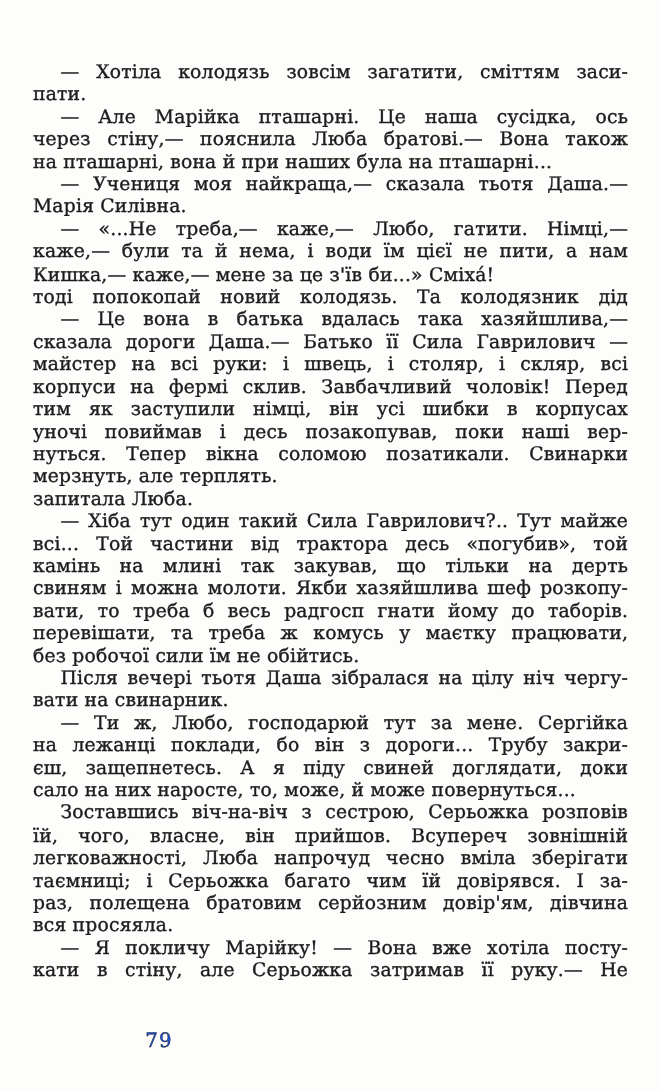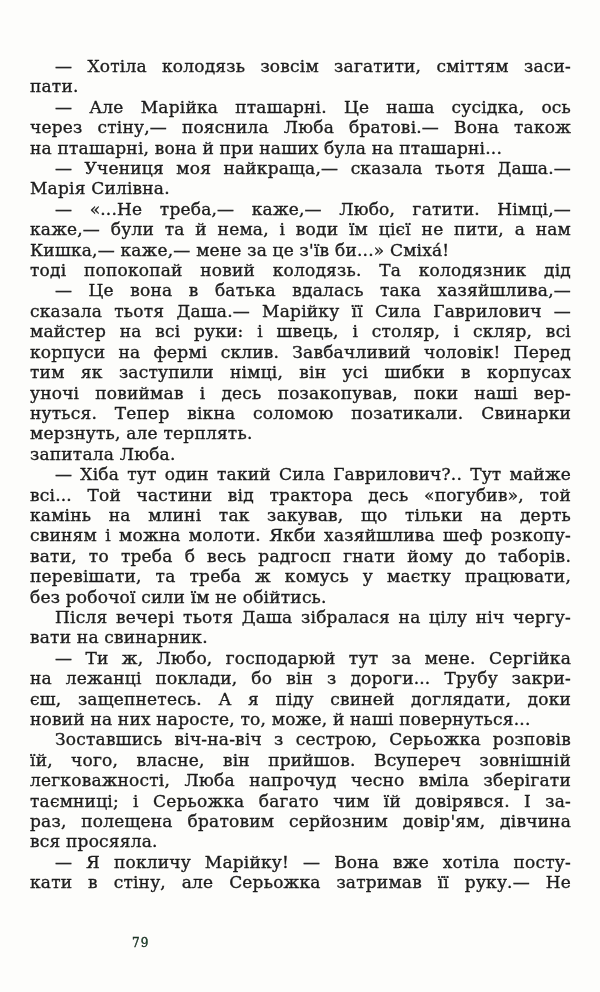--- a/index.html
+++ b/index.html
@@ -33,64 +33,64 @@
   }
   .line.noj {
     text-align: center;
     text-align-last: left;
     -moz-text-align-last: left;
   }
   .line.ind { padding-left: 25px; }
   .page-number {
     position: absolute;
     left: 132px; top: 936px;
-    font-size: 12px;
+    font-size: 18px;
     letter-spacing: 1px;
-    color: #14532d;
+    color: #1d4ed8;
     -webkit-text-stroke: 0.4px #1c1c1c;
   }
 </style>
 </head>
 <body>
 
 <div class="page">
   <div class="text-block">
       <div class="line ind">— Хотіла колодязь зовсім загатити, сміттям заси-</div>
       <div class="line noj">пати.</div>
       <div class="line ind">— Але Марійка пташарні. Це наша сусідка, ось</div>
       <div class="line">через стіну,— пояснила Люба братові.— Вона також</div>
       <div class="line noj">на пташарні, вона й при наших була на пташарні...</div>
       <div class="line ind">— Учениця моя найкраща,— сказала тьотя Даша.—</div>
       <div class="line noj">Марія Силівна.</div>
       <div class="line ind">— «...Не треба,— каже,— Любо, гатити. Німці,—</div>
       <div class="line">каже,— були та й нема, і води їм цієї не пити, а нам</div>
       <div class="line noj">Кишка,— каже,— мене за це з'їв би...» Сміха́!</div>
       <div class="line">тоді попокопай новий колодязь. Та колодязник дід</div>
       <div class="line ind">— Це вона в батька вдалась така хазяйшлива,—</div>
-      <div class="line">сказала тьотя Даша.— Марійку її Сила Гаврилович —</div>
+      <div class="line">сказала дороги Даша.— Батько її Сила Гаврилович —</div>
       <div class="line">майстер на всі руки: і швець, і столяр, і скляр, всі</div>
       <div class="line">корпуси на фермі склив. Завбачливий чоловік! Перед</div>
       <div class="line">тим як заступили німці, він усі шибки в корпусах</div>
       <div class="line">уночі повиймав і десь позакопував, поки наші вер-</div>
       <div class="line">нуться. Тепер вікна соломою позатикали. Свинарки</div>
       <div class="line noj">мерзнуть, але терплять.</div>
       <div class="line noj">запитала Люба.</div>
       <div class="line ind">— Хіба тут один такий Сила Гаврилович?.. Тут майже</div>
       <div class="line">всі... Той частини від трактора десь «погубив», той</div>
       <div class="line">камінь на млині так закував, що тільки на дерть</div>
       <div class="line">свиням і можна молоти. Якби хазяйшлива шеф розкопу-</div>
       <div class="line">вати, то треба б весь радгосп гнати йому до таборів.</div>
       <div class="line">перевішати, та треба ж комусь у маєтку працювати,</div>
       <div class="line noj">без робочої сили їм не обійтись.</div>
       <div class="line ind">Після вечері тьотя Даша зібралася на цілу ніч чергу-</div>
       <div class="line noj">вати на свинарник.</div>
       <div class="line ind">— Ти ж, Любо, господарюй тут за мене. Сергійка</div>
       <div class="line">на лежанці поклади, бо він з дороги... Трубу закри-</div>
       <div class="line">єш, защепнетесь. А я піду свиней доглядати, доки</div>
-      <div class="line noj">новий на них наросте, то, може, й наші повернуться...</div>
+      <div class="line noj">сало на них наросте, то, може, й може повернуться...</div>
       <div class="line ind">Зоставшись віч-на-віч з сестрою, Серьожка розповів</div>
       <div class="line">їй, чого, власне, він прийшов. Всупереч зовнішній</div>
       <div class="line">легковажності, Люба напрочуд чесно вміла зберігати</div>
       <div class="line">таємниці; і Серьожка багато чим їй довірявся. І за-</div>
       <div class="line">раз, полещена братовим серйозним довір'ям, дівчина</div>
       <div class="line noj">вся просяяла.</div>
       <div class="line ind">— Я покличу Марійку! — Вона вже хотіла посту-</div>
       <div class="line">кати в стіну, але Серьожка затримав її руку.— Не</div>
     </div>
   <div class="page-number">79</div>

